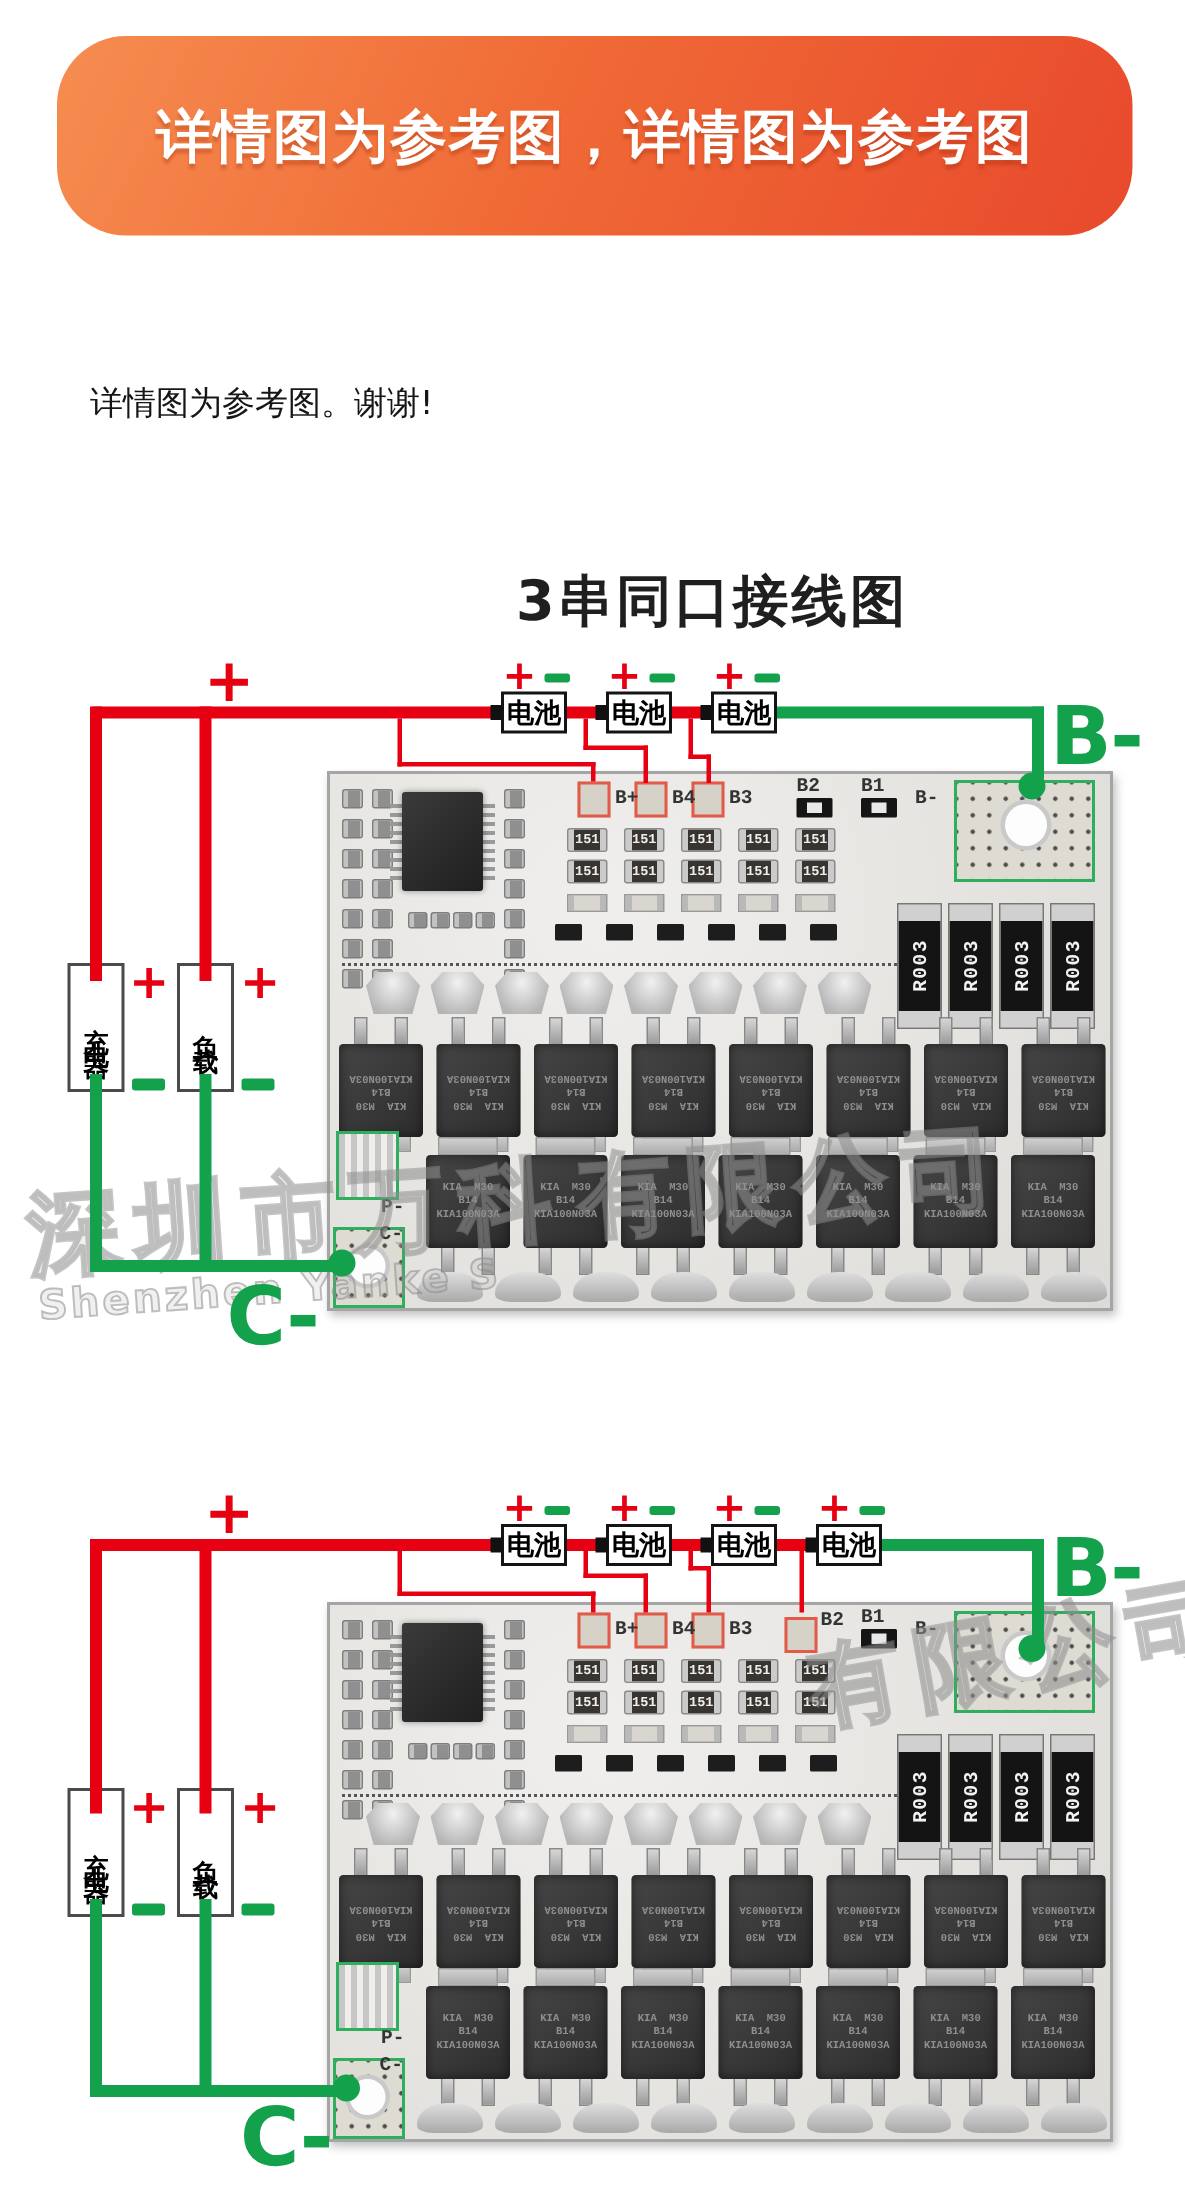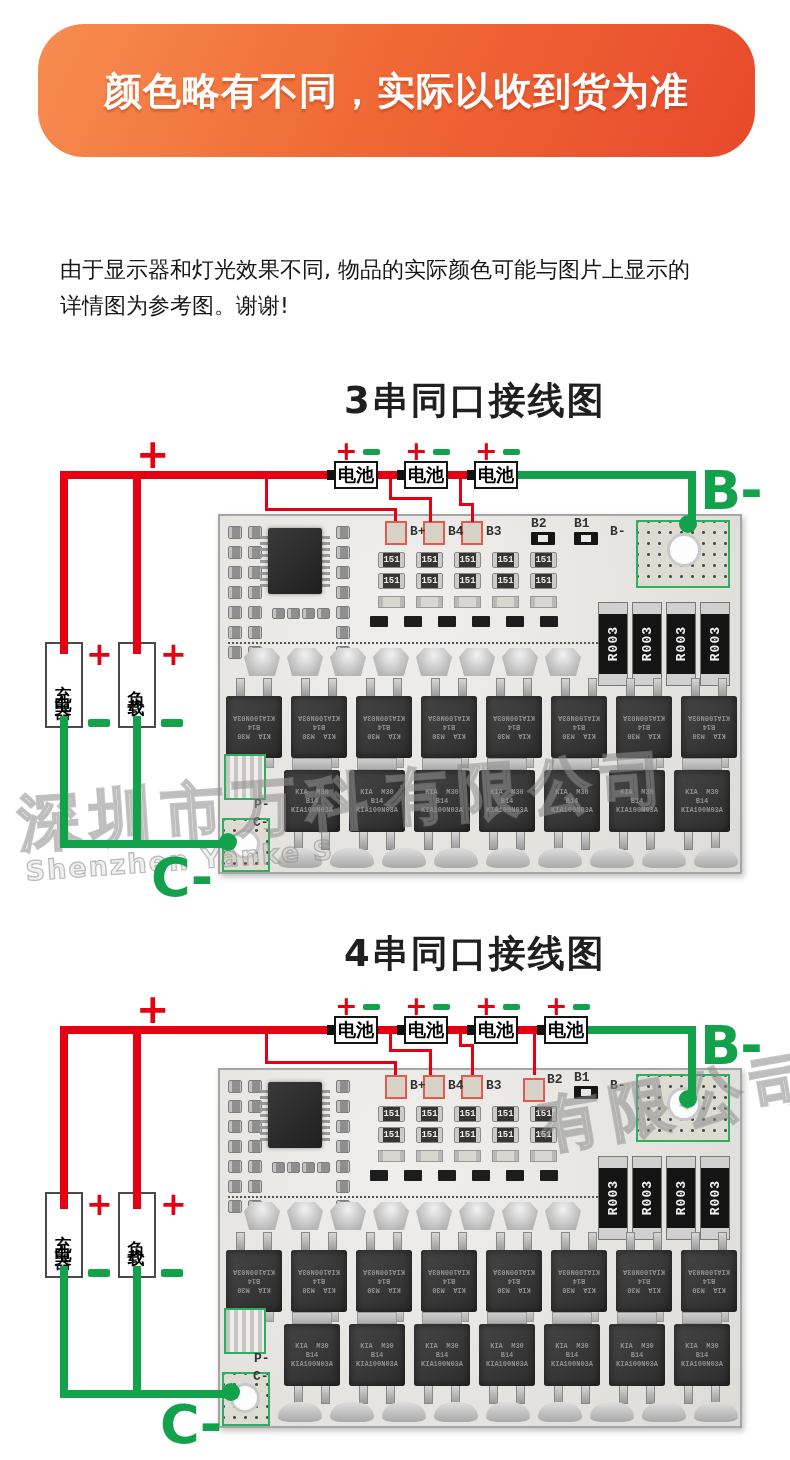--- a/index.html
+++ b/index.html
@@ -81,25 +81,24 @@
   .tab{background:linear-gradient(180deg,#cfcfcf,#adadad);border:1px solid #999}
   .stripes{background:repeating-linear-gradient(90deg,#c6c6c6 0 4px,#efeeea 4px 8px);border:2px solid #2fae5e}
   .dashline{border-top:2px dotted #555;height:0}
 </style>
 </head>
 <body>
 
 <div class="page">
 
   <div class="a banner">
-    <div>颜色略有不同，实际以收到货为准</div>
+    <div>详情图为参考图，详情图为参考图</div>
   </div>
 
   <div class="a ntext">
-    <div>由于显示器和灯光效果不同, 物品的实际颜色可能与图片上显示的</div>
     <div>详情图为参考图。谢谢!</div>
   </div>
 
   <div class="a h2" style="left:344px;top:376px">3串同口接线图</div>
 
   <div class="a pcb" id="pcb1" style="left:218px;top:514px">
       <div class="p cap" style="left: 8px; top: 10px; width: 14px; height: 13px;"></div>
       <div class="p cap" style="left: 8px; top: 30px; width: 14px; height: 13px;"></div>
       <div class="p cap" style="left: 8px; top: 50px; width: 14px; height: 13px;"></div>
       <div class="p cap" style="left: 8px; top: 70px; width: 14px; height: 13px;"></div>
@@ -406,21 +405,20 @@
 
   <span class="a biglabel" style="left:700px;top:464px">B-</span>
   <span class="a biglabel" style="left:151px;top:851px">C-</span>
 
   <div class="a wm" style="left:20px;top:782px;width:700px;height:130px;transform:rotate(-4deg);transform-origin:0 50%">
     <span class="cn" style="left:0;top:0">深圳市万科</span>
     <span class="cn" style="left:368px;top:0">有限公司</span>
     <span class="en" style="left:4px;top:74px">Shenzhen Yanke S</span>
   </div>
 
-  <div class="a h2" style="left:344px;top:929px">4串同口接线图</div>
 
   <div class="a pcb" id="pcb2" style="left:218px;top:1068px">
       <div class="p cap" style="left: 8px; top: 10px; width: 14px; height: 13px;"></div>
       <div class="p cap" style="left: 8px; top: 30px; width: 14px; height: 13px;"></div>
       <div class="p cap" style="left: 8px; top: 50px; width: 14px; height: 13px;"></div>
       <div class="p cap" style="left: 8px; top: 70px; width: 14px; height: 13px;"></div>
       <div class="p cap" style="left: 8px; top: 90px; width: 14px; height: 13px;"></div>
       <div class="p cap" style="left: 8px; top: 110px; width: 14px; height: 13px;"></div>
       <div class="p cap" style="left: 8px; top: 130px; width: 14px; height: 13px;"></div>
       <div class="p cap" style="left: 28px; top: 10px; width: 14px; height: 13px;"></div>

